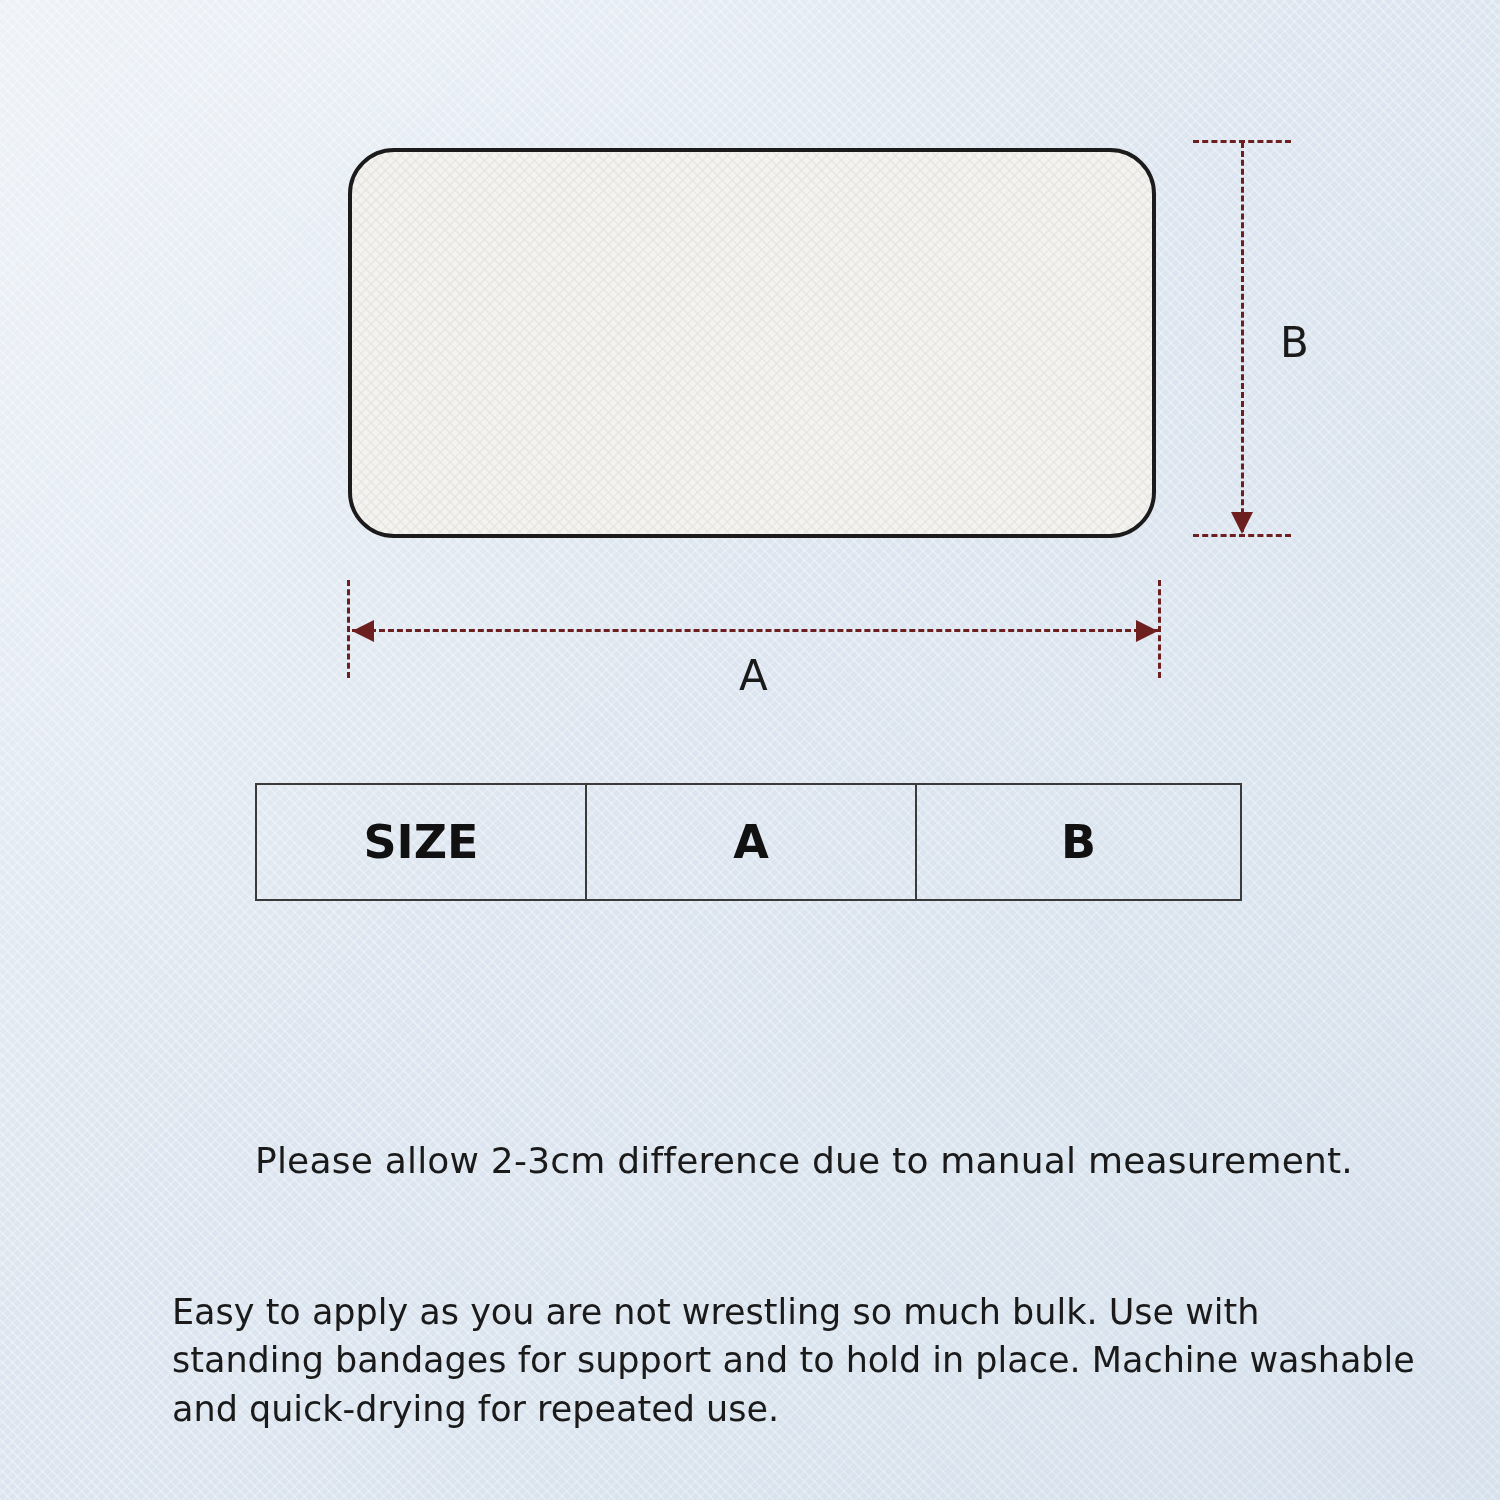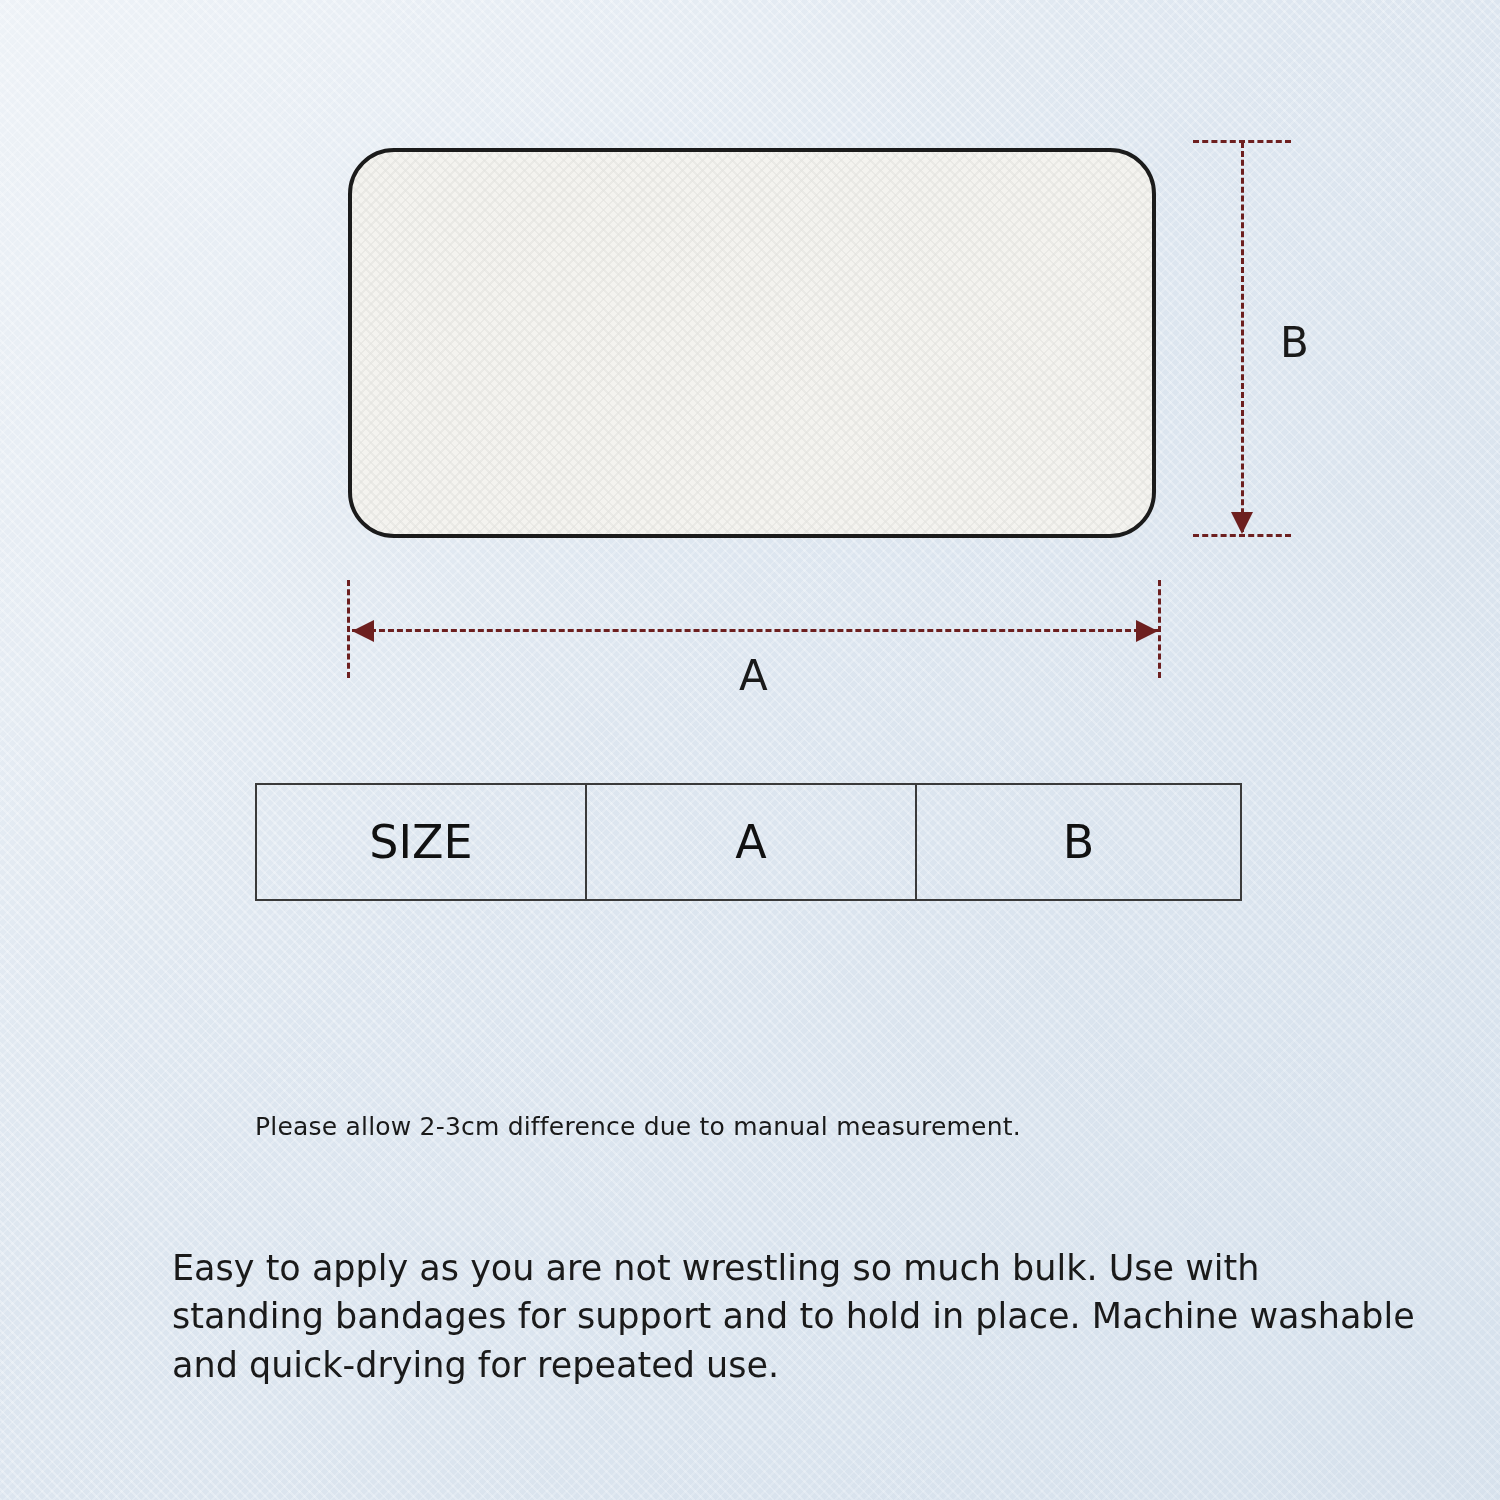--- a/index.html
+++ b/index.html
@@ -98,39 +98,39 @@
     border-collapse: collapse;
     table-layout: fixed;
   }
   .size-table td {
     border: 2px solid #3a3a3a;
     text-align: center;
     font-size: 46px;
     color: #111111;
     height: 114px;
     padding: 0;
-    font-weight: 400;
+    font-weight: 700;
   }
   .size-table col.c1 { width: 330px; }
   .size-table col.c2 { width: 330px; }
   .size-table col.c3 { width: 325px; }
 
   .note {
     position: absolute;
     left: 255px;
-    top: 1112px;
-    font-size: 25px;
+    top: 1140px;
+    font-size: 36px;
     color: #1a1a1a;
     letter-spacing: 0.2px;
   }
 
   .description {
     position: absolute;
     left: 172px;
-    top: 1244px;
+    top: 1288px;
     width: 1245px;
     font-size: 35px;
     line-height: 1.38;
     color: #1a1a1a;
   }
 </style>
 </head>
 <body>
 
 <div id="canvas">

